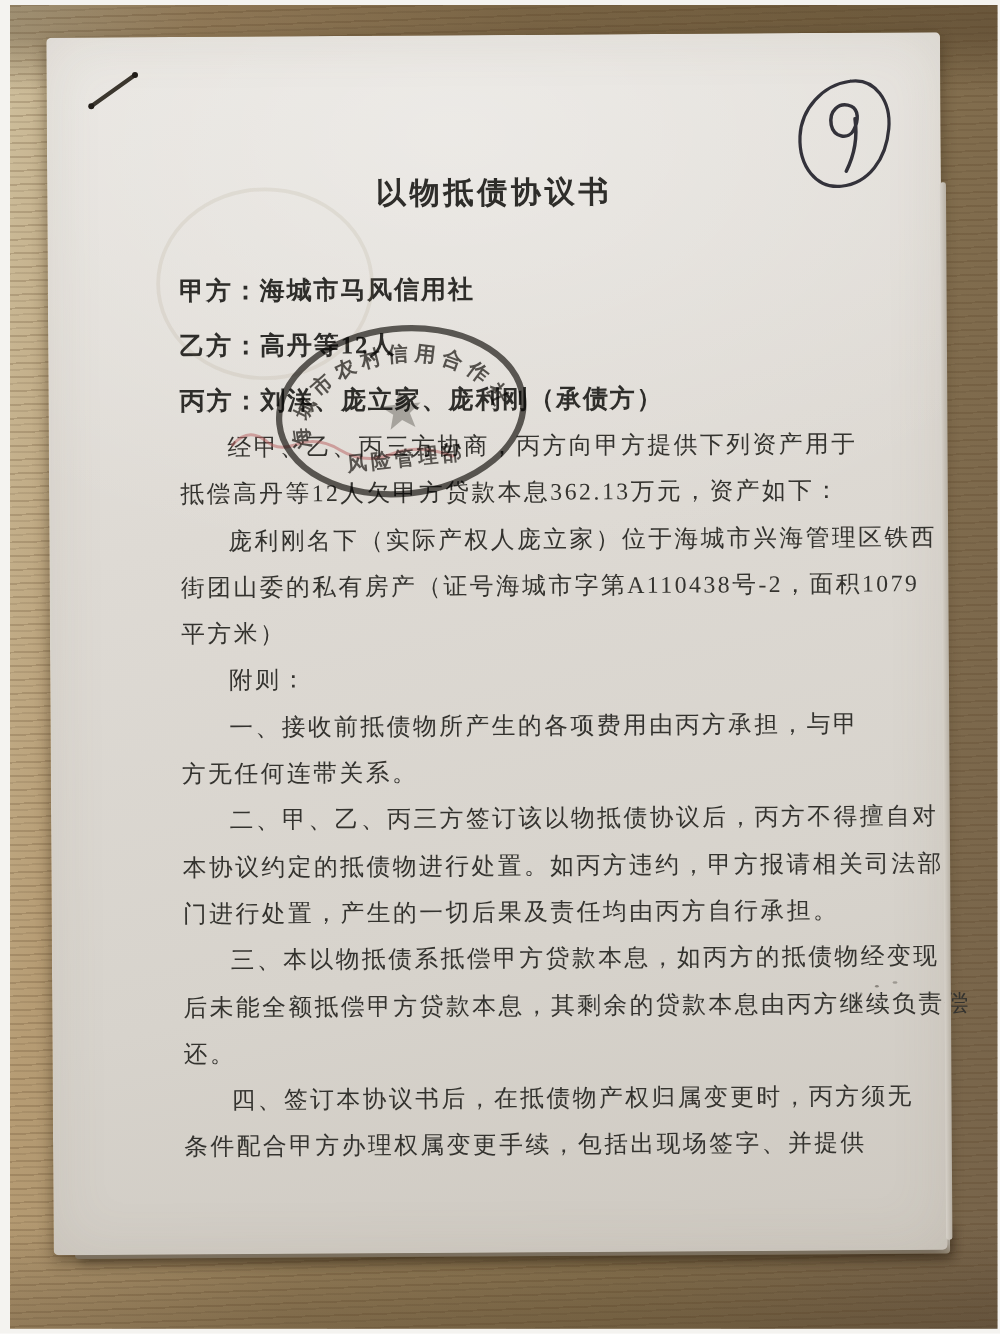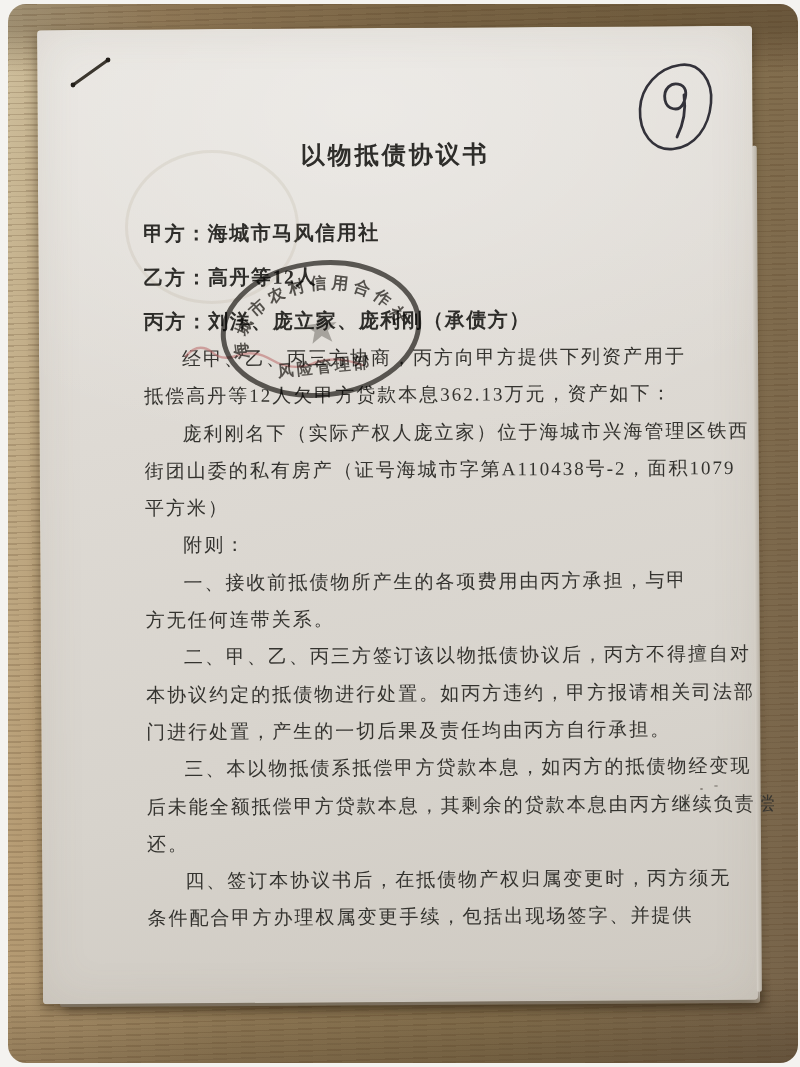--- a/index.html
+++ b/index.html
@@ -6,21 +6,20 @@
   .stage{position:relative;width:800px;height:1067px;background:#f4f3f0;overflow:hidden;
          font-family:"Liberation Serif", serif;}
   
   .photo{position:absolute;left:8px;top:4px;right:2px;bottom:4px;overflow:hidden;
     background:
       repeating-linear-gradient(178deg, rgba(80,56,30,0.20) 0 1.5px, rgba(0,0,0,0) 1.5px 5px,
         rgba(60,40,20,0.10) 5px 6.5px, rgba(0,0,0,0) 6.5px 11px),
       linear-gradient(180deg, rgba(58,41,22,0.32) 0 24px, rgba(0,0,0,0) 70px),
       linear-gradient(180deg, rgba(0,0,0,0) 92%, rgba(48,34,18,0.25) 100%),
       linear-gradient(100deg, #cfc09e 0%, #b69c74 16%, #97805b 42%, #887350 68%, #76634a 100%);
-    border-radius: 18px;
   }
   
   .sheet-stack{position:absolute;left:52px;top:975px;width:700px;height:26px;z-index:1;
     background:linear-gradient(180deg,#d9d4cc 0 40%, #c3bcb1 70%, #9b8f7c 100%);
     border-radius:3px;transform:rotate(-0.35deg);box-shadow:3px 4px 8px rgba(40,28,14,.4);}
   .paper{position:absolute;left:32px;top:24px;width:715px;height:974px;z-index:2;
     background:
       radial-gradient(130% 60% at 45% 8%, rgba(255,255,255,0.30), rgba(255,255,255,0) 60%),
       linear-gradient(168deg,#e7e4df 0%,#dedad4 38%,#d7d3cc 72%,#cec9c1 100%);
     border-radius:4px;transform:rotate(-0.35deg);

